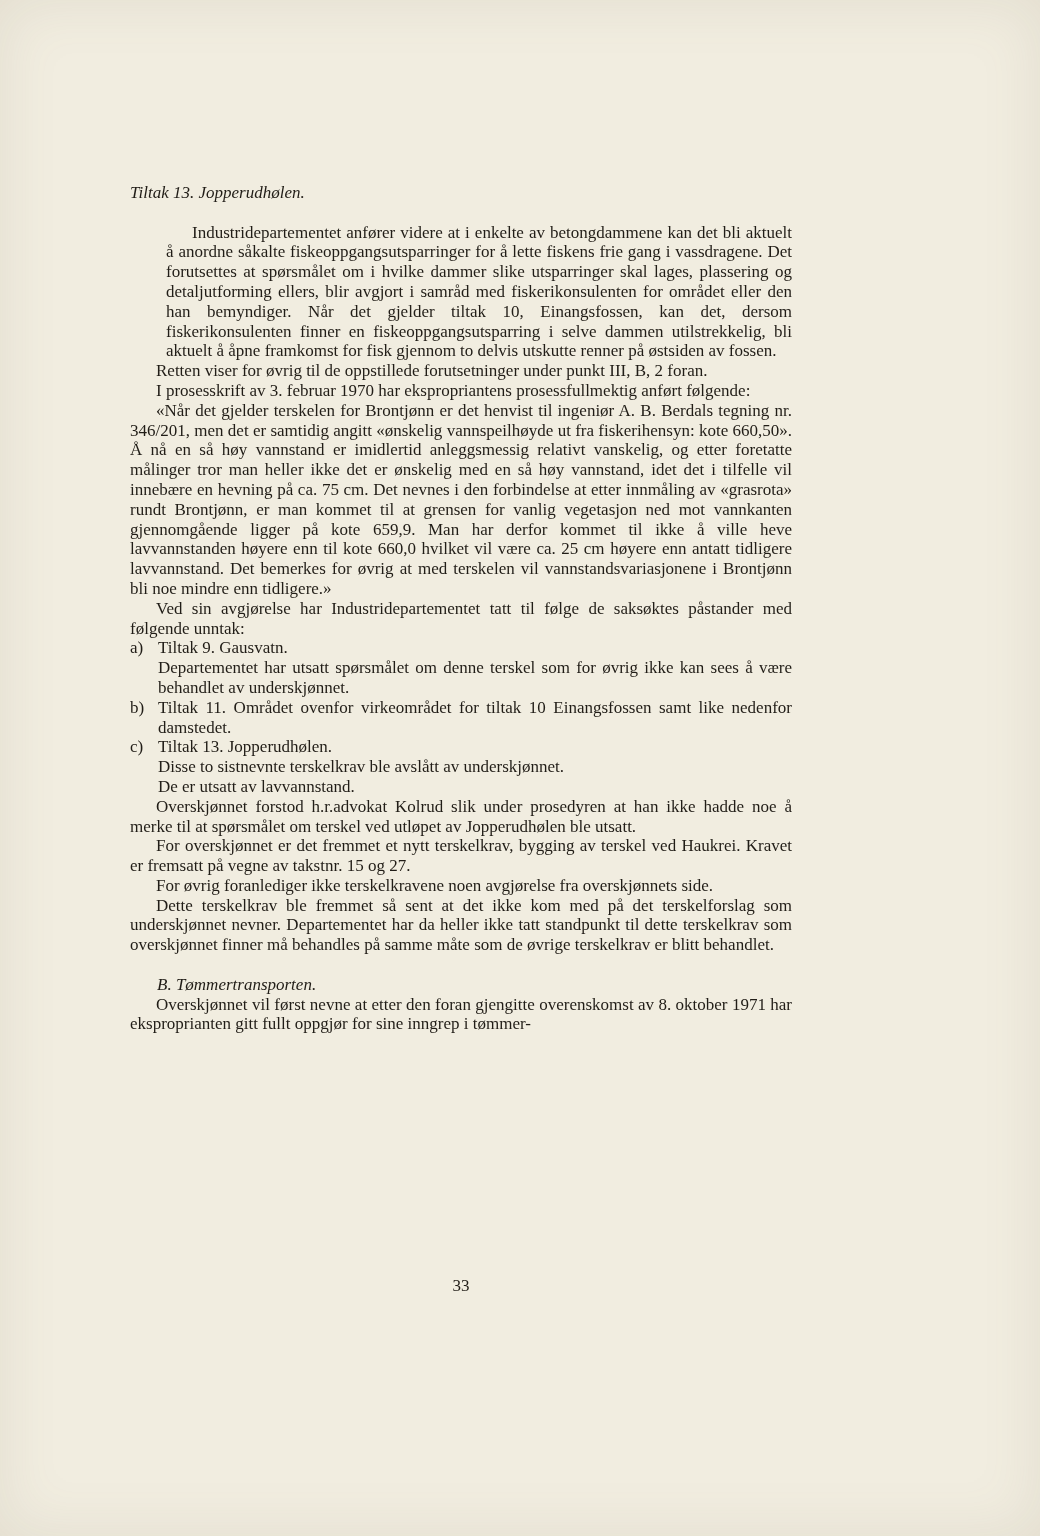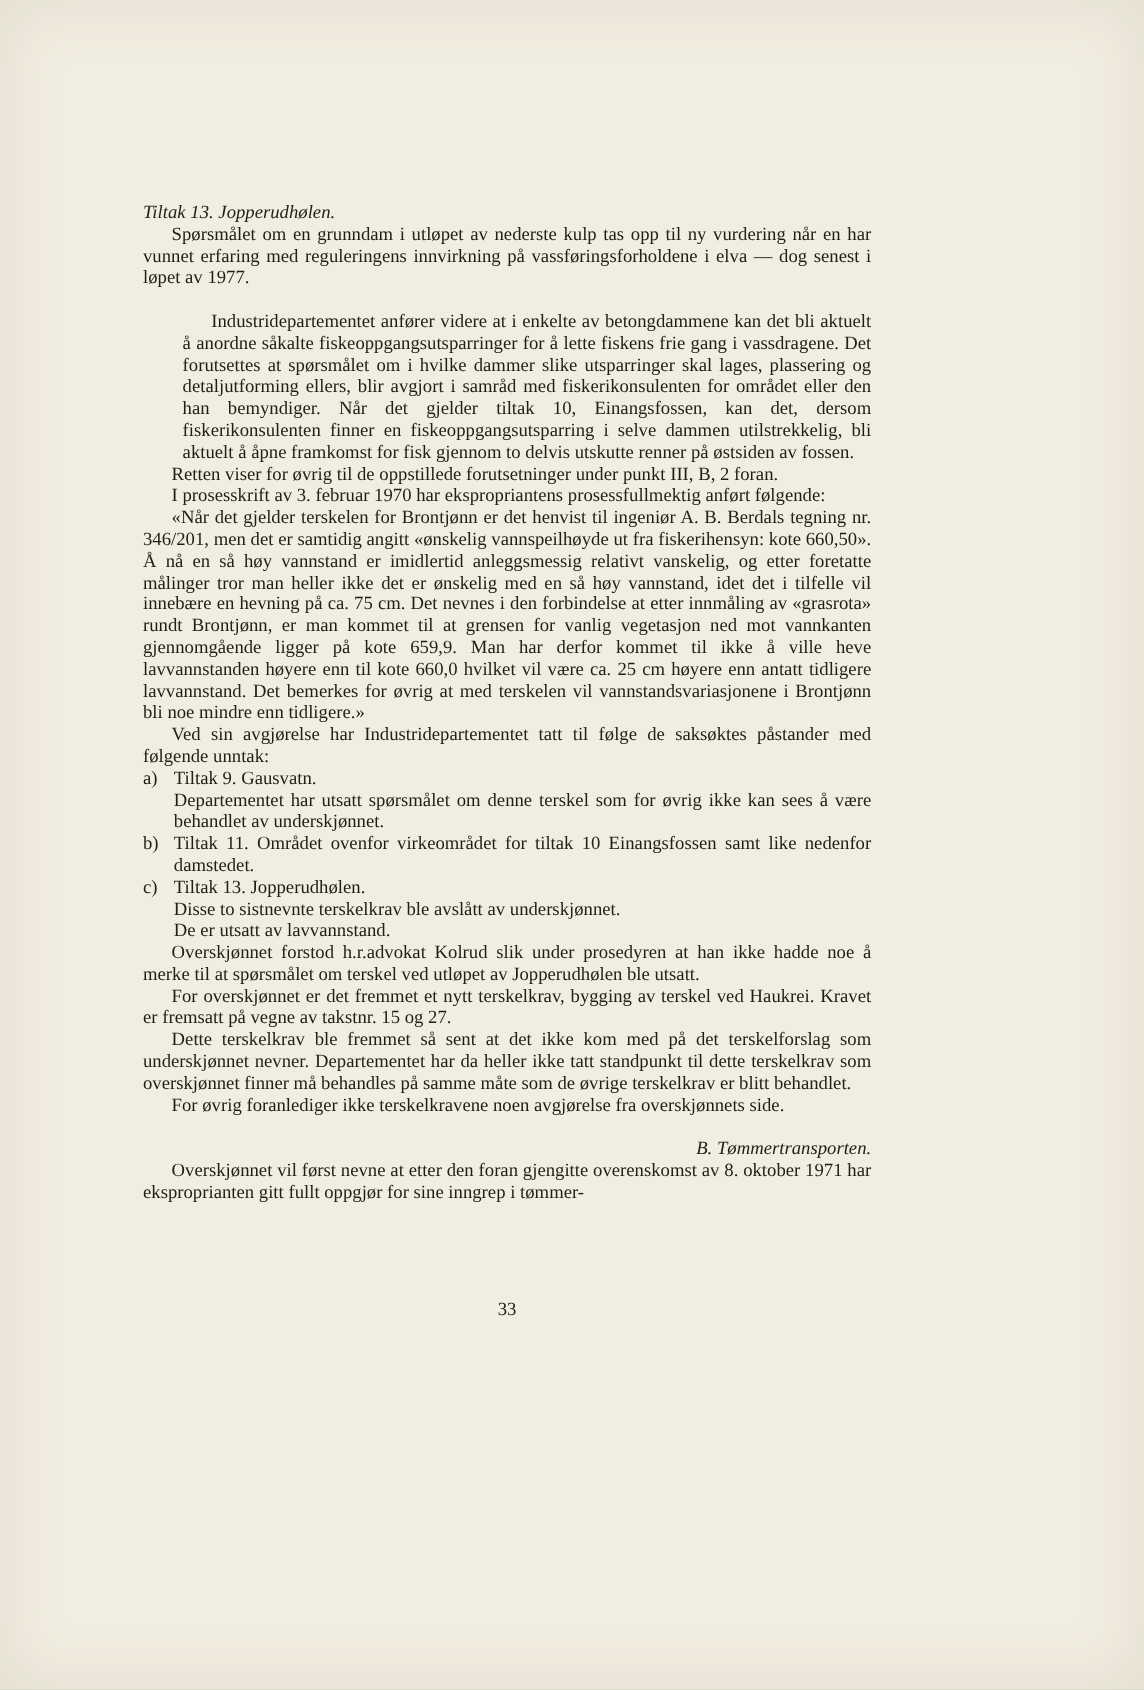--- a/index.html
+++ b/index.html
@@ -33,22 +33,23 @@
   .text-block p {
     margin: 0;
     padding: 0;
   }
   p.heading-italic {
     font-style: italic;
     text-align: left;
   }
   p.heading-italic-gap {
     font-style: italic;
-    text-align: right;
+    text-align: left;
     margin-top: 19.8px !important;
+    margin-left: 27px;
   }
   p.para {
     text-indent: 26px;
   }
   p.para-gap {
     text-indent: 26px;
     margin-top: 19.8px !important;
     margin-left: 36px;
   }
   p.list-item {
@@ -59,46 +60,45 @@
     position: absolute;
     left: 0;
     top: 0;
   }
   p.list-sub {
     margin-left: 28px !important;
   }
   .page-number {
     position: absolute;
     left: 130px;
-    top: 1180px;
+    top: 1276px;
     width: 662px;
     text-align: center;
     font-size: 17px;
     line-height: 19.8px;
   }
 </style>
 </head>
 <body>
 
 <div class="page">
   <div class="text-block">
       <p class="heading-italic"><span>Tiltak 13. Jopperudhølen.</span></p>
-      <p class="para"><span>Spørsmålet om en grunndam i utløpet av nederste kulp tas opp til ny vurdering når en har vunnet erfaring med reguleringens innvirkning på vassføringsforholdene i elva — dog senest i løpet av 1977.</span></p>
       <p class="para-gap"><span>Industridepartementet anfører videre at i enkelte av betongdammene kan det bli aktuelt å anordne såkalte fiskeoppgangsutsparringer for å lette fiskens frie gang i vassdragene. Det forutsettes at spørsmålet om i hvilke dammer slike utsparringer skal lages, plassering og detaljutforming ellers, blir avgjort i samråd med fiskerikonsulenten for området eller den han bemyndiger. Når det gjelder tiltak 10, Einangsfossen, kan det, dersom fiskerikonsulenten finner en fiskeoppgangsutsparring i selve dammen utilstrekkelig, bli aktuelt å åpne framkomst for fisk gjennom to delvis utskutte renner på østsiden av fossen.</span></p>
       <p class="para"><span>Retten viser for øvrig til de oppstillede forutsetninger under punkt III, B, 2 foran.</span></p>
       <p class="para"><span>I prosesskrift av 3. februar 1970 har ekspropriantens prosessfullmektig anført følgende:</span></p>
       <p class="para"><span>«Når det gjelder terskelen for Brontjønn er det henvist til ingeniør A. B. Berdals tegning nr. 346/201, men det er samtidig angitt «ønskelig vannspeilhøyde ut fra fiskerihensyn: kote 660,50». Å nå en så høy vannstand er imidlertid anleggsmessig relativt vanskelig, og etter foretatte målinger tror man heller ikke det er ønskelig med en så høy vannstand, idet det i tilfelle vil innebære en hevning på ca. 75 cm. Det nevnes i den forbindelse at etter innmåling av «grasrota» rundt Brontjønn, er man kommet til at grensen for vanlig vegetasjon ned mot vannkanten gjennomgående ligger på kote 659,9. Man har derfor kommet til ikke å ville heve lavvannstanden høyere enn til kote 660,0 hvilket vil være ca. 25 cm høyere enn antatt tidligere lavvannstand. Det bemerkes for øvrig at med terskelen vil vannstandsvariasjonene i Brontjønn bli noe mindre enn tidligere.»</span></p>
       <p class="para"><span>Ved sin avgjørelse har Industridepartementet tatt til følge de saksøktes påstander med følgende unntak:</span></p>
       <p class="list-item"><span class="marker">a)</span><span>Tiltak 9. Gausvatn.</span></p>
       <p class="list-sub"><span>Departementet har utsatt spørsmålet om denne terskel som for øvrig ikke kan sees å være behandlet av underskjønnet.</span></p>
       <p class="list-item"><span class="marker">b)</span><span>Tiltak 11. Området ovenfor virkeområdet for tiltak 10 Einangsfossen samt like nedenfor damstedet.</span></p>
       <p class="list-item"><span class="marker">c)</span><span>Tiltak 13. Jopperudhølen.</span></p>
       <p class="list-sub"><span>Disse to sistnevnte terskelkrav ble avslått av underskjønnet.</span></p>
       <p class="list-sub"><span>De er utsatt av lavvannstand.</span></p>
       <p class="para"><span>Overskjønnet forstod h.r.advokat Kolrud slik under prosedyren at han ikke hadde noe å merke til at spørsmålet om terskel ved utløpet av Jopperudhølen ble utsatt.</span></p>
       <p class="para"><span>For overskjønnet er det fremmet et nytt terskelkrav, bygging av terskel ved Haukrei. Kravet er fremsatt på vegne av takstnr. 15 og 27.</span></p>
+      <p class="para"><span>For øvrig foranlediger ikke terskelkravene noen avgjørelse fra overskjønnets side.</span></p>
       <p class="para"><span>Dette terskelkrav ble fremmet så sent at det ikke kom med på det terskelforslag som underskjønnet nevner. Departementet har da heller ikke tatt standpunkt til dette terskelkrav som overskjønnet finner må behandles på samme måte som de øvrige terskelkrav er blitt behandlet.</span></p>
-      <p class="para"><span>For øvrig foranlediger ikke terskelkravene noen avgjørelse fra overskjønnets side.</span></p>
       <p class="heading-italic-gap"><span>B. Tømmertransporten.</span></p>
       <p class="para"><span>Overskjønnet vil først nevne at etter den foran gjengitte overenskomst av 8. oktober 1971 har eksproprianten gitt fullt oppgjør for sine inngrep i tømmer-</span></p>
     </div>
   <div class="page-number">33</div>
 </div>
 
 </body></html>

